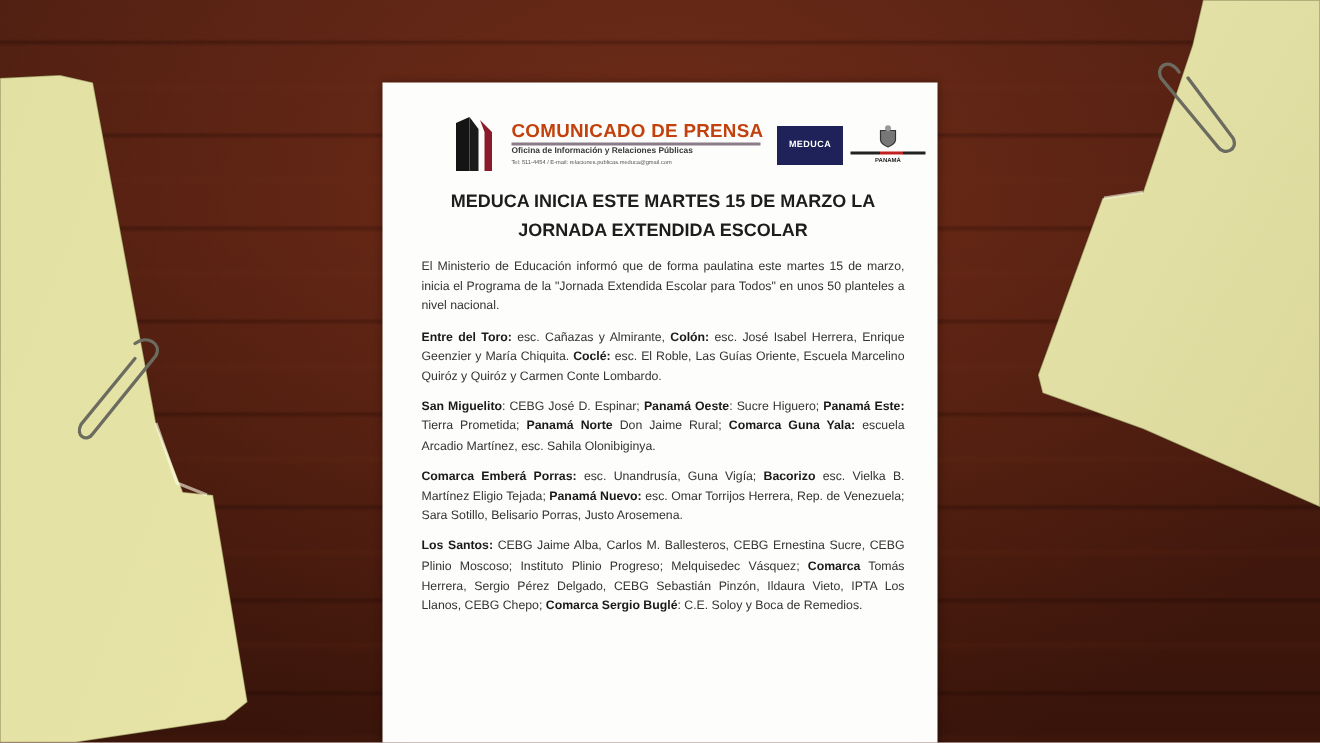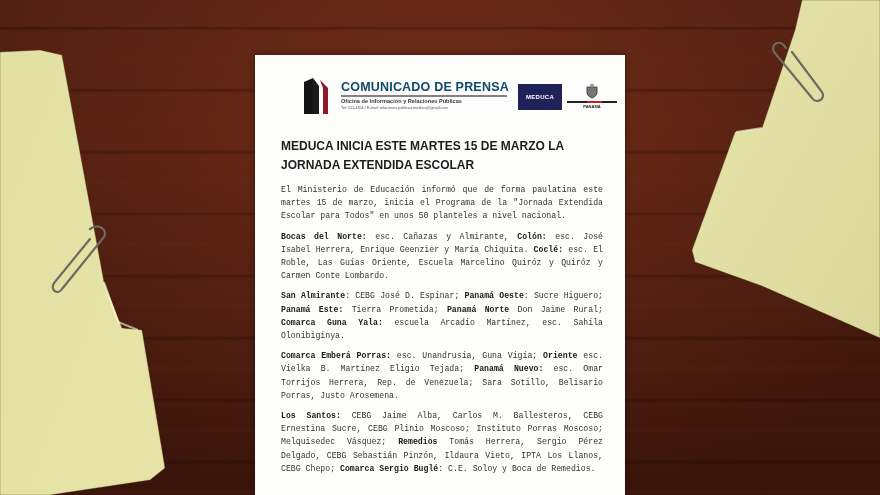--- a/index.html
+++ b/index.html
@@ -37,21 +37,21 @@
       position: relative;
       height: 60px;
     }
     .logo-mark {
       position: absolute; left: 24px; top: 21px;
       width: 26px; height: 40px;
     }
     .hdr-title {
       position: absolute; left: 62px; top: 25px;
       font-size: 12.5px; font-weight: 700; letter-spacing: 0.2px;
-      color: #0c4a6e; white-space: nowrap;
+      color: #c2410c; white-space: nowrap;
     }
     .hdr-rule {
       position: absolute; left: 62px; top: 40px;
       width: 166px; height: 2px; background: #8a7c88;
     }
     .hdr-sub {
       position: absolute; left: 62px; top: 43px;
       font-size: 5.6px; font-weight: 700; color: #3a3a3a; white-space: nowrap;
     }
     .hdr-contact {
@@ -76,30 +76,31 @@
     .gov-text {
       position: absolute; left: 0; top: 21px; width: 50px;
       font-size: 4px; font-weight: 700; text-align: center; color: #222;
     }
     .gov-bar {
       position: absolute; left: 0; top: 18px; width: 50px; height: 2px;
       background: linear-gradient(90deg, #222 0 40%, #c02020 40% 70%, #222 70%);
     }
 
     .headline {
-      margin-top: 22px;
+      margin-top: 10px;
       font-size: 12px; font-weight: 700; line-height: 19px; color: #1d1d1d;
       margin-left: 2px;
+      text-align: center;
     }
     .body-text {
       font-size: 8.2px; line-height: 13.2px; color: #333;
       text-align: justify;
       margin-left: 2px;
     }
-    .p { margin-top: 7px; font-family: Liberation Mono, monospace; }
+    .p { margin-top: 7px; }
     .p.first { margin-top: 8px; }
     .p b { color: #1a1a1a; }
   </style>
 </head>
 <body>
 
 <div class="wood-shade"></div>
 
 <div class="folder">
   <svg width="880" height="495" viewBox="0 0 880 495">
@@ -150,29 +151,29 @@
       <div class="gov-text">PANAMÁ</div>
     </div>
   </div>
 
   <div class="headline">MEDUCA INICIA ESTE MARTES 15 DE MARZO LA JORNADA EXTENDIDA ESCOLAR</div>
 
   <div class="body-text">
     <div class="p first">El Ministerio de Educación informó que de forma paulatina este martes 15 de marzo, inicia el Programa  de la "Jornada Extendida Escolar para Todos" en unos 50 planteles a nivel nacional.</div>
 
     <div class="p">
-      <b>Bocas del Norte:</b><span>  esc. Cañazas y  Almirante, </span><b>Colón:</b><span> esc. José Isabel Herrera, Enrique Geenzier  y María Chiquita.  </span><b>Coclé:</b><span> esc. El Roble, Las Guías Oriente, Escuela Marcelino Quiróz y Quiróz y Carmen Conte Lombardo.</span>
+      <b>Entre del Toro:</b><span>  esc. Cañazas y  Almirante, </span><b>Colón:</b><span> esc. José Isabel Herrera, Enrique Geenzier  y María Chiquita.  </span><b>Coclé:</b><span> esc. El Roble, Las Guías Oriente, Escuela Marcelino Quiróz y Quiróz y Carmen Conte Lombardo.</span>
     </div>
 
 
     <div class="p">
-      <b>San Almirante</b><span>: CEBG José D. Espinar; </span><b>Panamá Oeste</b><span>: Sucre Higuero; </span><b>Panamá Este:</b><span> Tierra Prometida; </span><b>Panamá Norte</b><span> Don Jaime Rural; </span><b>Comarca Guna Yala:</b><span> escuela Arcadio Martínez,  esc.  Sahila Olonibiginya.</span>
+      <b>San Miguelito</b><span>: CEBG José D. Espinar; </span><b>Panamá Oeste</b><span>: Sucre Higuero; </span><b>Panamá Este:</b><span> Tierra Prometida; </span><b>Panamá Norte</b><span> Don Jaime Rural; </span><b>Comarca Guna Yala:</b><span> escuela Arcadio Martínez,  esc.  Sahila Olonibiginya.</span>
     </div>
 
     <div class="p">
-      <b>Comarca Emberá Porras:</b><span> esc. Unandrusía, Guna Vigía;  </span><b>Oriente</b><span> esc. Vielka B. Martínez Eligio Tejada;  </span><b>Panamá Nuevo:</b><span> esc. Omar Torrijos Herrera, Rep. de Venezuela; Sara Sotillo, Belisario  Porras, Justo Arosemena.</span>
+      <b>Comarca Emberá Porras:</b><span> esc. Unandrusía, Guna Vigía;  </span><b>Bacorizo</b><span> esc. Vielka B. Martínez Eligio Tejada;  </span><b>Panamá Nuevo:</b><span> esc. Omar Torrijos Herrera, Rep. de Venezuela; Sara Sotillo, Belisario  Porras, Justo Arosemena.</span>
     </div>
 
     <div class="p">
-      <b>Los Santos:</b><span> CEBG Jaime Alba, Carlos M. Ballesteros, CEBG Ernestina Sucre, CEBG Plinio Moscoso; Instituto Porras Moscoso; Melquisedec Vásquez; </span><b>Remedios</b><span> Tomás Herrera, Sergio Pérez Delgado, CEBG Sebastián Pinzón, Ildaura Vieto, IPTA Los Llanos, CEBG Chepo; </span><b>Comarca Sergio Buglé</b><span>: C.E. Soloy y Boca de Remedios.</span>
+      <b>Los Santos:</b><span> CEBG Jaime Alba, Carlos M. Ballesteros, CEBG Ernestina Sucre, CEBG Plinio Moscoso; Instituto Plinio Progreso; Melquisedec Vásquez; </span><b>Comarca</b><span> Tomás Herrera, Sergio Pérez Delgado, CEBG Sebastián Pinzón, Ildaura Vieto, IPTA Los Llanos, CEBG Chepo; </span><b>Comarca Sergio Buglé</b><span>: C.E. Soloy y Boca de Remedios.</span>
     </div>
   </div>
 </div>
 
 </body></html>

